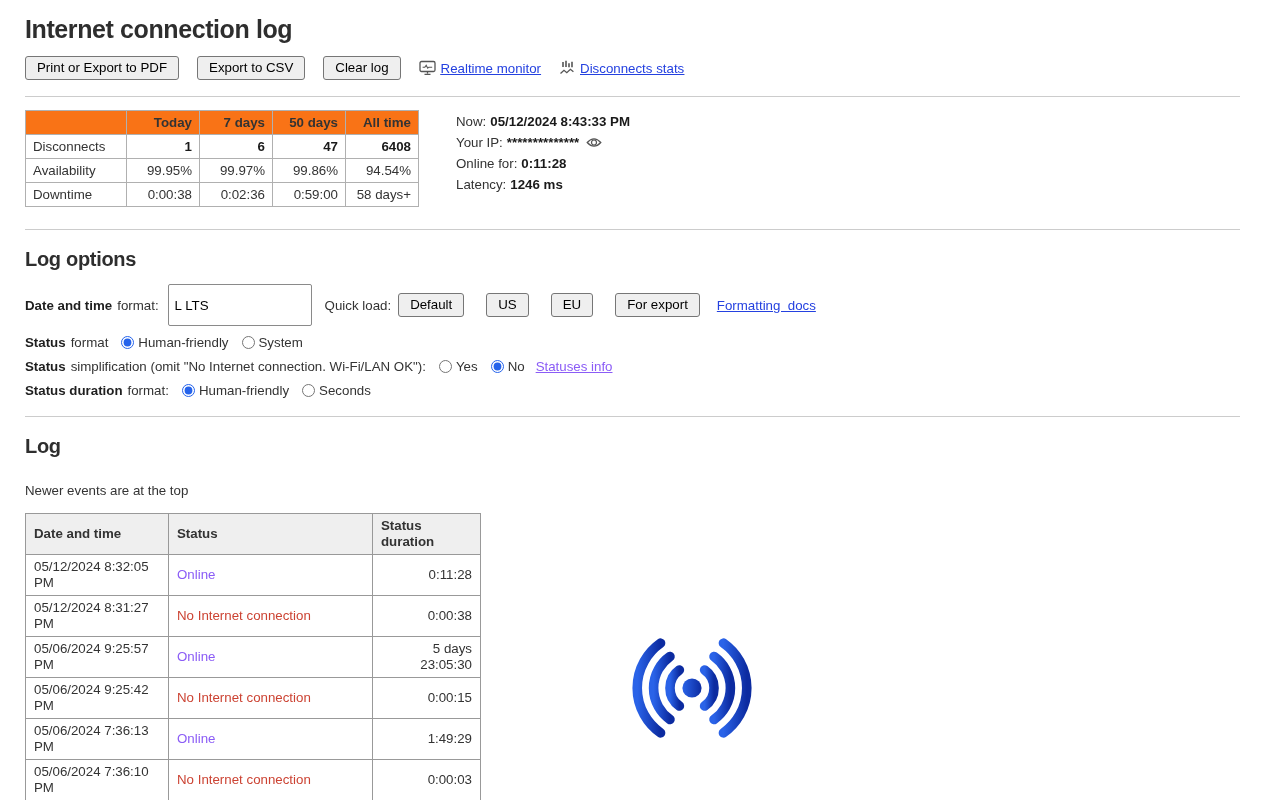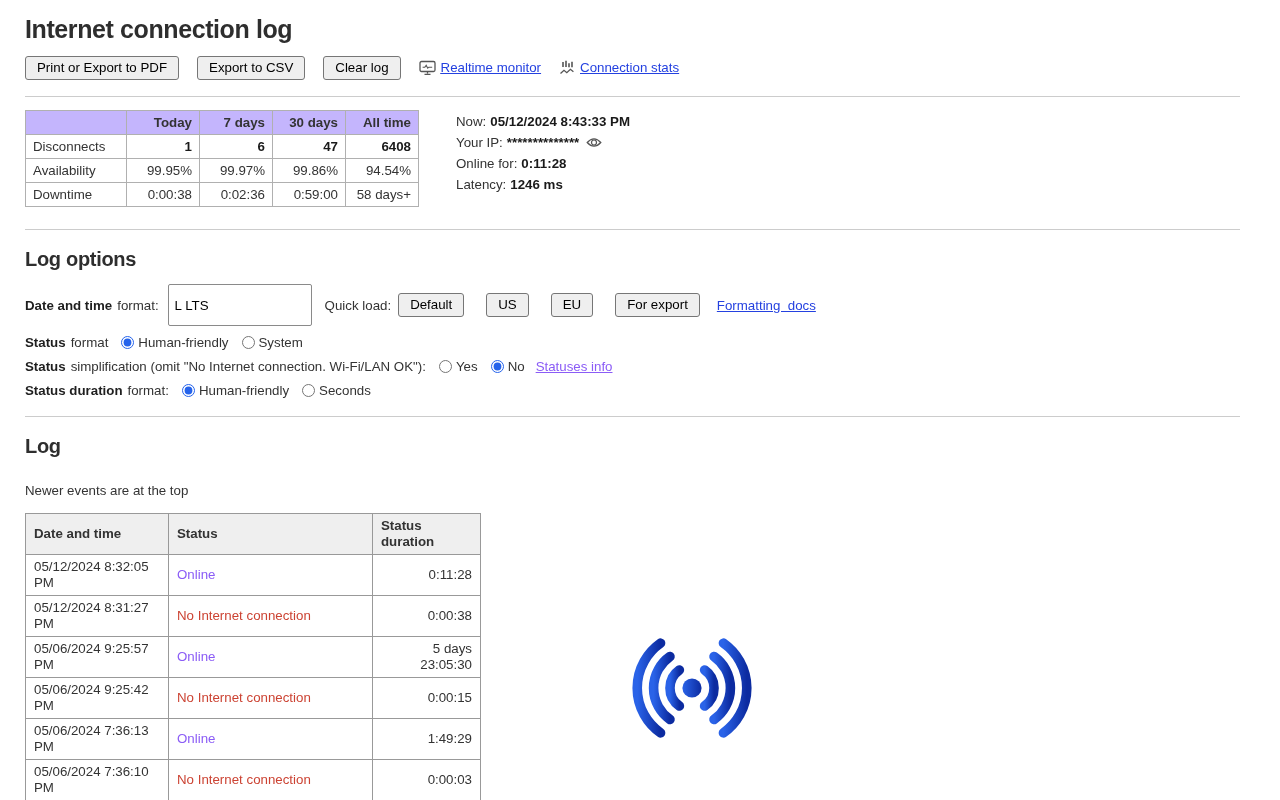--- a/index.html
+++ b/index.html
@@ -14,33 +14,33 @@
   h2{margin:16px 0 0;font-size:20px;line-height:26px;font-weight:600;color:#2e2e2e;letter-spacing:-0.3px;}
 
   .toolbar{margin-top:11px;display:flex;align-items:center;gap:18px;}
   button{
     font-family:"Liberation Sans",sans-serif;font-size:13.3px;color:#000;
     background:#efefef;border:1px solid #767676;border-radius:3px;
     padding:3px 11px;line-height:16px;cursor:pointer;
   }
   .link{color:#2441e0;text-decoration:underline;cursor:pointer;}
   .link.visited{color:#8b5cf6;}
-  .icon-link{display:flex;align-items:flex-start;gap:5px;text-decoration:underline;}
+  .icon-link{display:flex;align-items:center;gap:5px;text-decoration:underline;}
   .pre{white-space:pre;}
 
   hr.divider{border:none;border-top:1px solid #ccc;margin:16px 0 0;}
 
   
   .stats-flex{display:flex;margin-top:13px;}
   table{border-collapse:collapse;}
   .stats-table{table-layout:fixed;width:394px;}
   .stats-table th,.stats-table td{
     border:1px solid #b0b0b0;padding:3px 7px;line-height:17px;font-size:13.3px;font-weight:normal;
   }
-  .stats-table thead th{background:#c4b5fd;font-weight:bold;text-align:right;}
+  .stats-table thead th{background:#f97316;font-weight:bold;text-align:right;}
   .stats-table td.label{text-align:left;}
   .stats-table td.num{text-align:right;}
   .stats-table tr.bold-row td.num{font-weight:bold;color:#1a1a1a;}
   .stats-table col.c-label{width:101px;}
   .stats-table col.c-val{width:73px;}
 
   .now-info{margin-left:37px;margin-top:1px;line-height:21px;}
   .now-info .row{display:flex;align-items:center;gap:4px;}
   .now-info b{color:#1a1a1a;}
 
@@ -100,42 +100,42 @@
       </span>
       <a class="link">Realtime monitor</a>
     </span>
     <span class="icon-link">
       <span class="mono-icon">
         <svg width="16" height="16" viewBox="0 0 16 16">
           <path d="M4 2v5M7 0.8v6.2M10 3.2v4M13 1.8v5.4" stroke="#555" stroke-width="1.6" fill="none"></path>
           <path d="M1.5 13.5l3.5-3.2 2.8 2.4 3.6-3.4 3 2.4" fill="none" stroke="#555" stroke-width="1.3"></path>
         </svg>
       </span>
-      <a class="link">Connection stats</a>
+      <a class="link">Disconnects stats</a>
     </span>
   </div>
 
   <hr class="divider">
 
 
   <div class="stats-flex">
     <table class="stats-table">
       <colgroup>
           <col class="c-label">
           <col class="c-val">
           <col class="c-val">
           <col class="c-val">
           <col class="c-val">
         </colgroup>
       <thead>
         <tr>
           <th></th>
           <th>Today</th>
           <th>7 days</th>
-          <th>30 days</th>
+          <th>50 days</th>
           <th>All time</th>
         </tr>
       </thead>
       <tbody>
         <tr class="bold-row">
           <td class="label">Disconnects</td>
           <td class="num">1</td>
           <td class="num">6</td>
           <td class="num">47</td>
           <td class="num">6408</td>

